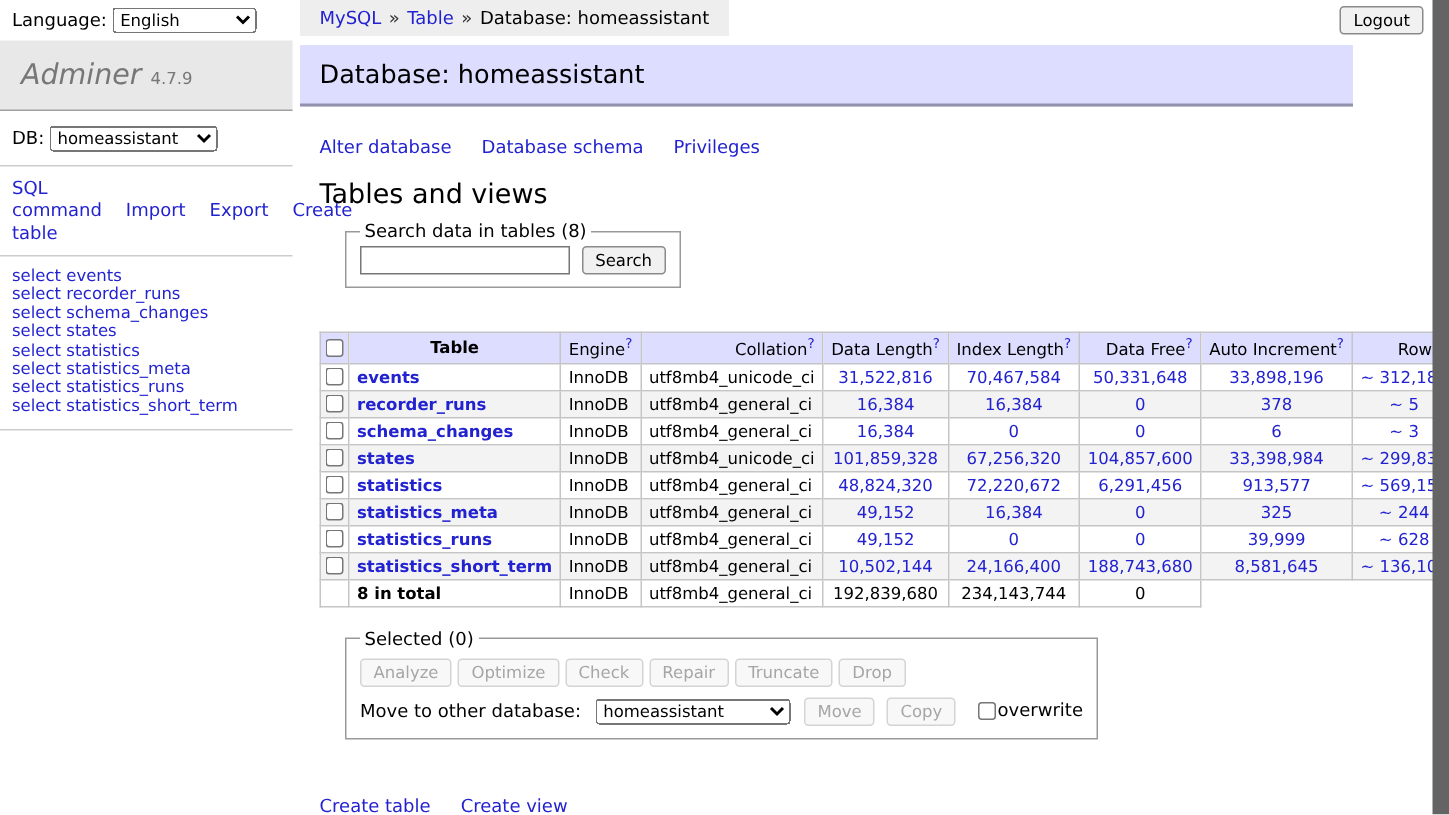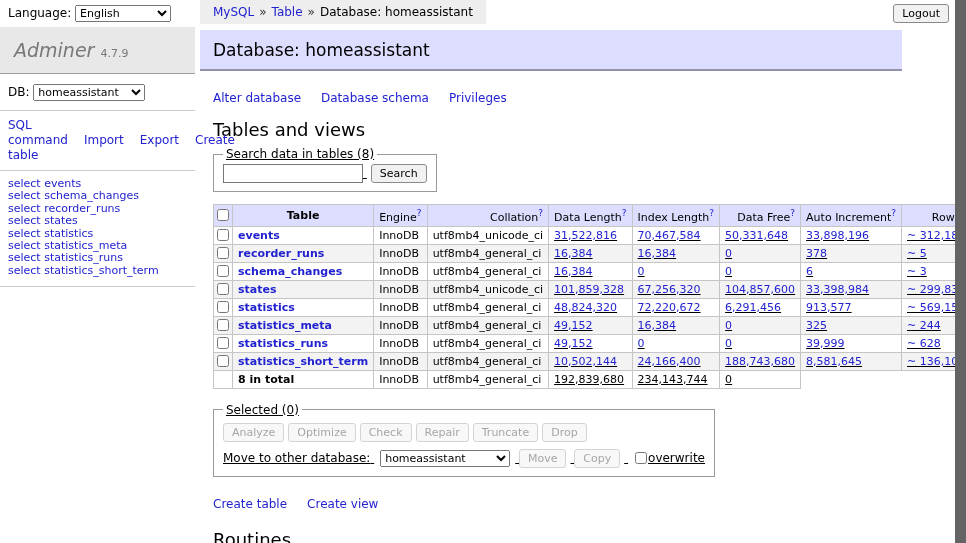--- a/index.html
+++ b/index.html
@@ -40,35 +40,35 @@
          border-radius:3px; color:#000; line-height:13px; }
   .btn:disabled { color:#a6a6a6; border-color:#d4d4d4; background:#f8f8f8; }
 
   h2.page-title { margin:6px 0 0; background:#ddf; border-bottom:2px solid #9292ad;
                   padding:10px 13px 9px; font-size:17px; font-weight:normal; width:702px; }
   .content { padding-left:13px; }
   .linkrow { margin-top:20px; }
   .linkrow a { margin-right:20px; }
   h3 { font-weight:normal; font-size:18px; margin:14px 0 0; }
 
-  fieldset { border:1px solid #999; margin:0; padding:3px 9px 8px; display:inline-block;text-decoration:underline; }
+  fieldset { border:1px solid #999; margin:17px; padding:3px 9px 8px; display:inline-block; }
   legend { font-size:12px; padding:0 3px; }
   fieldset.search-box { margin-top:7px; }
   .search-box input[type=text] { width:140px; height:19px; border:1px solid #777;
      font-size:11px; padding:1px 3px; vertical-align:middle; font-family:inherit; }
   .search-box .btn { margin-left:4px; vertical-align:middle; }
 
   table { border-collapse:collapse; table-layout:fixed; margin-top:12px; font-size:11px; }
   th,td { border:1px solid #c5c5c5; padding:2px 5px; height:18px; overflow:hidden;
           white-space:nowrap; text-align:left; font-weight:normal; }
   thead th, thead td { background:#ddf;text-align:right; }
   thead th.first { font-weight:bold; text-align:center; }
   sup a.help { font-size:9px; }
   tbody tr:nth-child(even) { background:#f3f3f3; }
-  td.num { text-align:left;text-decoration:underline; }
+  td.num { text-align:center; }
   a.bold { font-weight:bold; }
   td.chk { text-align:center; padding:1px 2px; }
   input[type=checkbox] { margin:1px; width:12px; height:12px; vertical-align:middle; }
   tfoot th.name { font-weight:bold; }
   tfoot td, tfoot th { background:#fff; }
 
   fieldset.selected-box { margin-top:14px; }
   .btn-row { margin:3px 0 7px; }
   .btn-row .btn { margin-right:4px; }
   .move-row { white-space:nowrap; }
@@ -93,22 +93,22 @@
     <span>DB:</span>
     <select>
       <option>homeassistant</option>
     </select>
   </div>
   <hr class="divider">
   <div class="side-actions"><a class="lnk" href="#">SQL command</a><a class="lnk" href="#">Import</a><a class="lnk" href="#">Export</a><a class="lnk" href="#">Create table</a></div>
   <hr class="divider">
   <div class="tbl-list" id="table-links">
       <div class="tbl-item"><a class="lnk" href="#">select</a> <a class="lnk" href="#">events</a></div>
+      <div class="tbl-item"><a class="lnk" href="#">select</a> <a class="lnk" href="#">recorder_runs</a></div>
       <div class="tbl-item"><a class="lnk" href="#">select</a> <a class="lnk" href="#">schema_changes</a></div>
-      <div class="tbl-item"><a class="lnk" href="#">select</a> <a class="lnk" href="#">recorder_runs</a></div>
       <div class="tbl-item"><a class="lnk" href="#">select</a> <a class="lnk" href="#">states</a></div>
       <div class="tbl-item"><a class="lnk" href="#">select</a> <a class="lnk" href="#">statistics</a></div>
       <div class="tbl-item"><a class="lnk" href="#">select</a> <a class="lnk" href="#">statistics_meta</a></div>
       <div class="tbl-item"><a class="lnk" href="#">select</a> <a class="lnk" href="#">statistics_runs</a></div>
       <div class="tbl-item"><a class="lnk" href="#">select</a> <a class="lnk" href="#">statistics_short_term</a></div>
     </div>
   <hr class="divider">
 </div>
 
 <div id="main">

